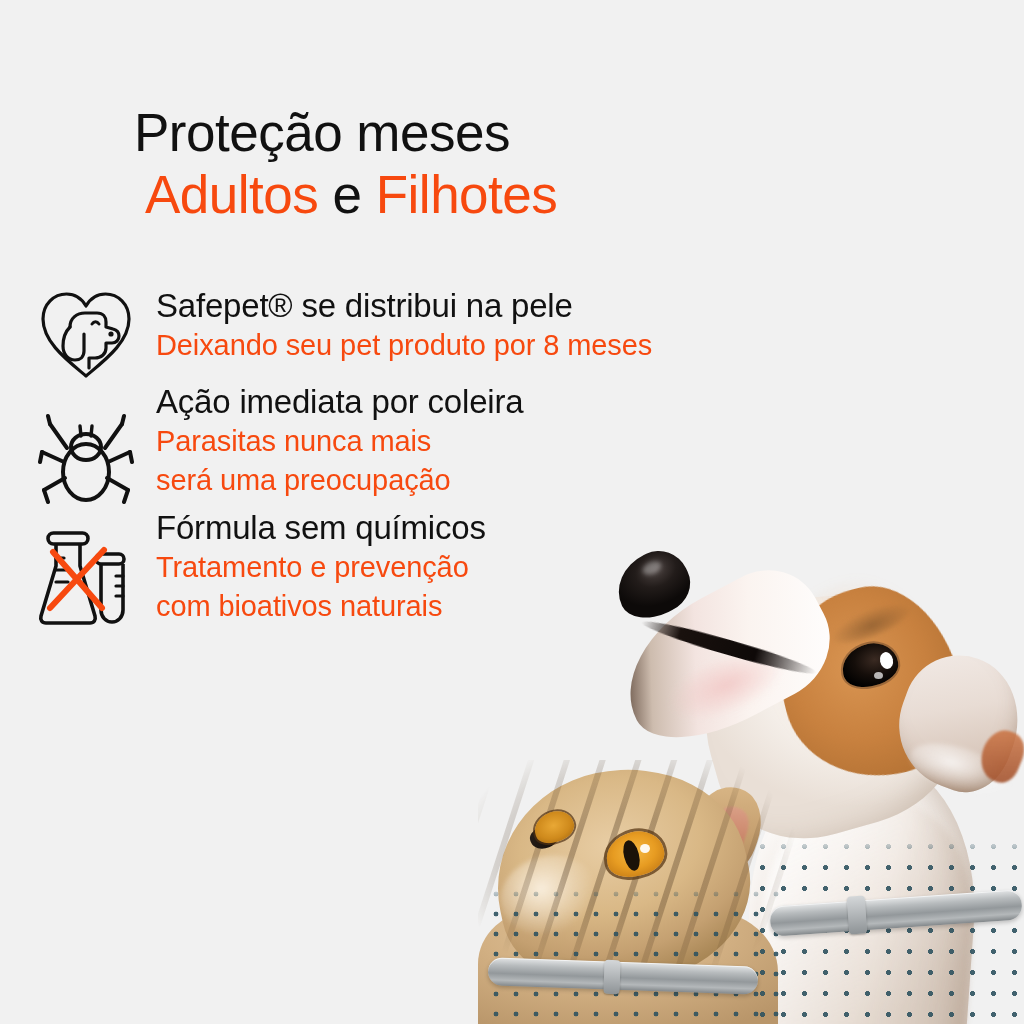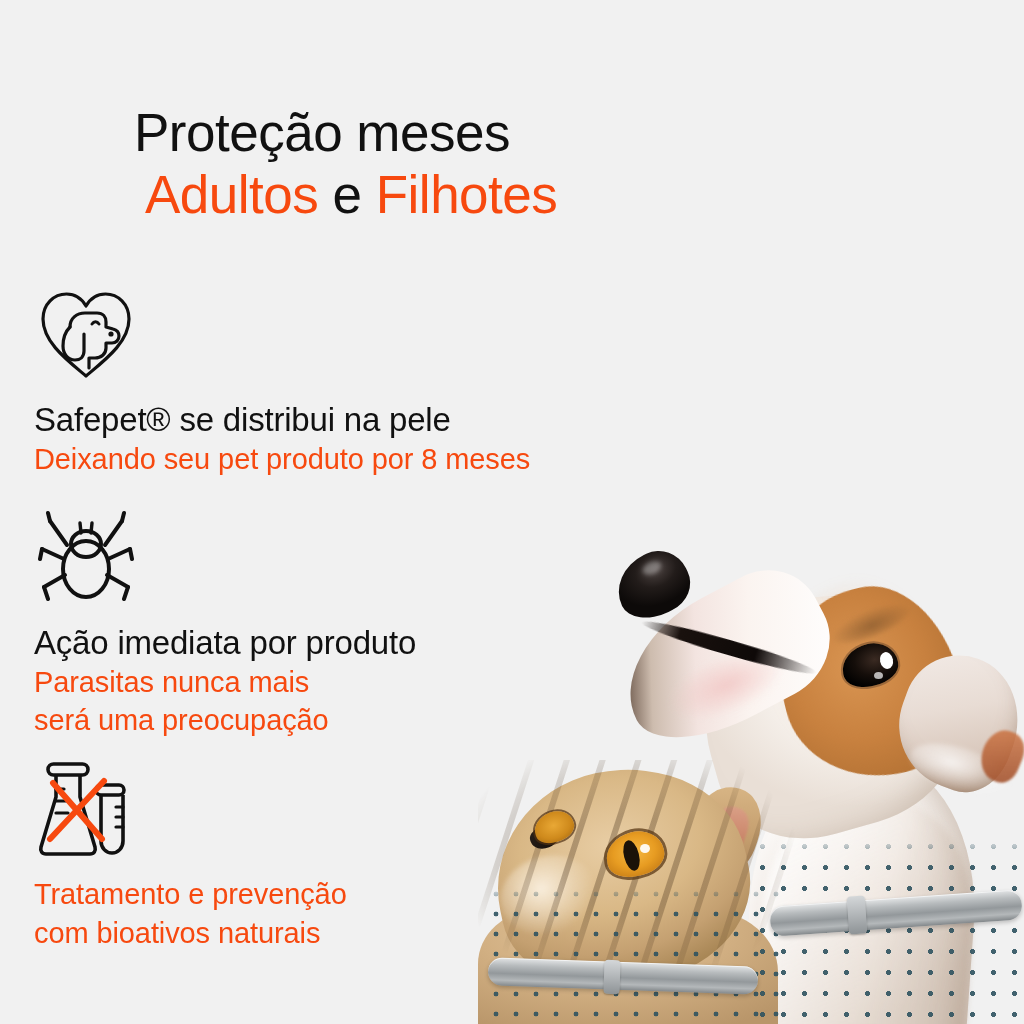--- a/index.html
+++ b/index.html
@@ -429,21 +429,20 @@
     position: absolute;
     left: 34px;
     top: 286px;
     width: 830px;
   }
   .feature {
     position: relative;
     display: flex;
     align-items: flex-start;
     gap: 18px;
-    flex-direction: column;
   }
   .feature + .feature { margin-top: 0; }
   .f1 { margin-top: 0; }
   .f2 { margin-top: 56px; }
   .f3 { margin-top: 48px; }
 
   .feature-icon {
     flex: 0 0 auto;
     width: 104px;
     display: flex;
@@ -564,40 +563,41 @@
             <ellipse cx="48" cy="60" rx="23" ry="28" stroke="#111111" stroke-width="4" fill="none"></ellipse>
             <ellipse cx="48" cy="35" rx="15" ry="13" stroke="#111111" stroke-width="4" fill="none"></ellipse>
             <path d="M43 24 L42 14 M53 24 L54 14" stroke="#111111" stroke-width="3.4" stroke-linecap="round"></path>
             <path d="M29 36 L12 12 M26 50 L4 40 M27 66 L6 78" stroke="#111111" stroke-width="4" stroke-linecap="round" fill="none"></path>
             <path d="M67 36 L84 12 M70 50 L92 40 M69 66 L90 78" stroke="#111111" stroke-width="4" stroke-linecap="round" fill="none"></path>
             <path d="M12 12 L10 4 M4 40 L2 50 M6 78 L10 90" stroke="#111111" stroke-width="4" stroke-linecap="round" fill="none"></path>
             <path d="M84 12 L86 4 M92 40 L94 50 M90 78 L86 90" stroke="#111111" stroke-width="4" stroke-linecap="round" fill="none"></path>
           </svg>
         </div>
         <div class="feature-text">
-          <div class="feature-title">Ação imediata por produto</div>
+          <div class="feature-title">Ação imediata por coleira</div>
           <div class="feature-sub"><b>Parasitas</b><span> nunca mais</span></div>
           <div class="feature-sub">será uma preocupação</div>
         </div>
       </div>
 
       <div class="feature f3">
         <div class="feature-icon icon-flask">
           <svg width="96" height="98" viewBox="0 0 96 98" fill="none" aria-hidden="true">
             <rect x="10" y="5" width="40" height="11" rx="5.5" stroke="#111111" stroke-width="3.6" fill="none"></rect>
             <path d="M18 16 L18 38 L3 88 C2 92 4 95 8 95 L52 95 C56 95 58 92 57 88 L42 38 L42 16" stroke="#111111" stroke-width="3.6" stroke-linejoin="round" fill="none"></path>
             <path d="M18 30 L26 30 M18 42 L28 42 M18 54 L30 54" stroke="#111111" stroke-width="3.2" stroke-linecap="round"></path>
             <rect x="58" y="26" width="28" height="10" rx="5" stroke="#111111" stroke-width="3.6" fill="none"></rect>
             <path d="M63 36 L63 82 C63 89 68 94 74 94 C80 94 85 89 85 82 L85 36" stroke="#111111" stroke-width="3.6" stroke-linejoin="round" fill="none"></path>
             <path d="M78 48 L85 48 M78 58 L85 58 M78 68 L85 68" stroke="#111111" stroke-width="3.2" stroke-linecap="round"></path>
             <path d="M12 80 L66 22" stroke="#f7490f" stroke-width="6" stroke-linecap="round"></path>
             <path d="M15 24 L64 80" stroke="#f7490f" stroke-width="6" stroke-linecap="round"></path>
           </svg>
         </div>
         <div class="feature-text">
+          <div class="feature-title">Fórmula sem químicos</div>
           <div class="feature-sub">Tratamento e prevenção</div>
           <div class="feature-sub"><span>com </span><b>bioativos naturais</b></div>
         </div>
       </div>
 
     </div>
   </div>
 </div>
 
 </body></html>

